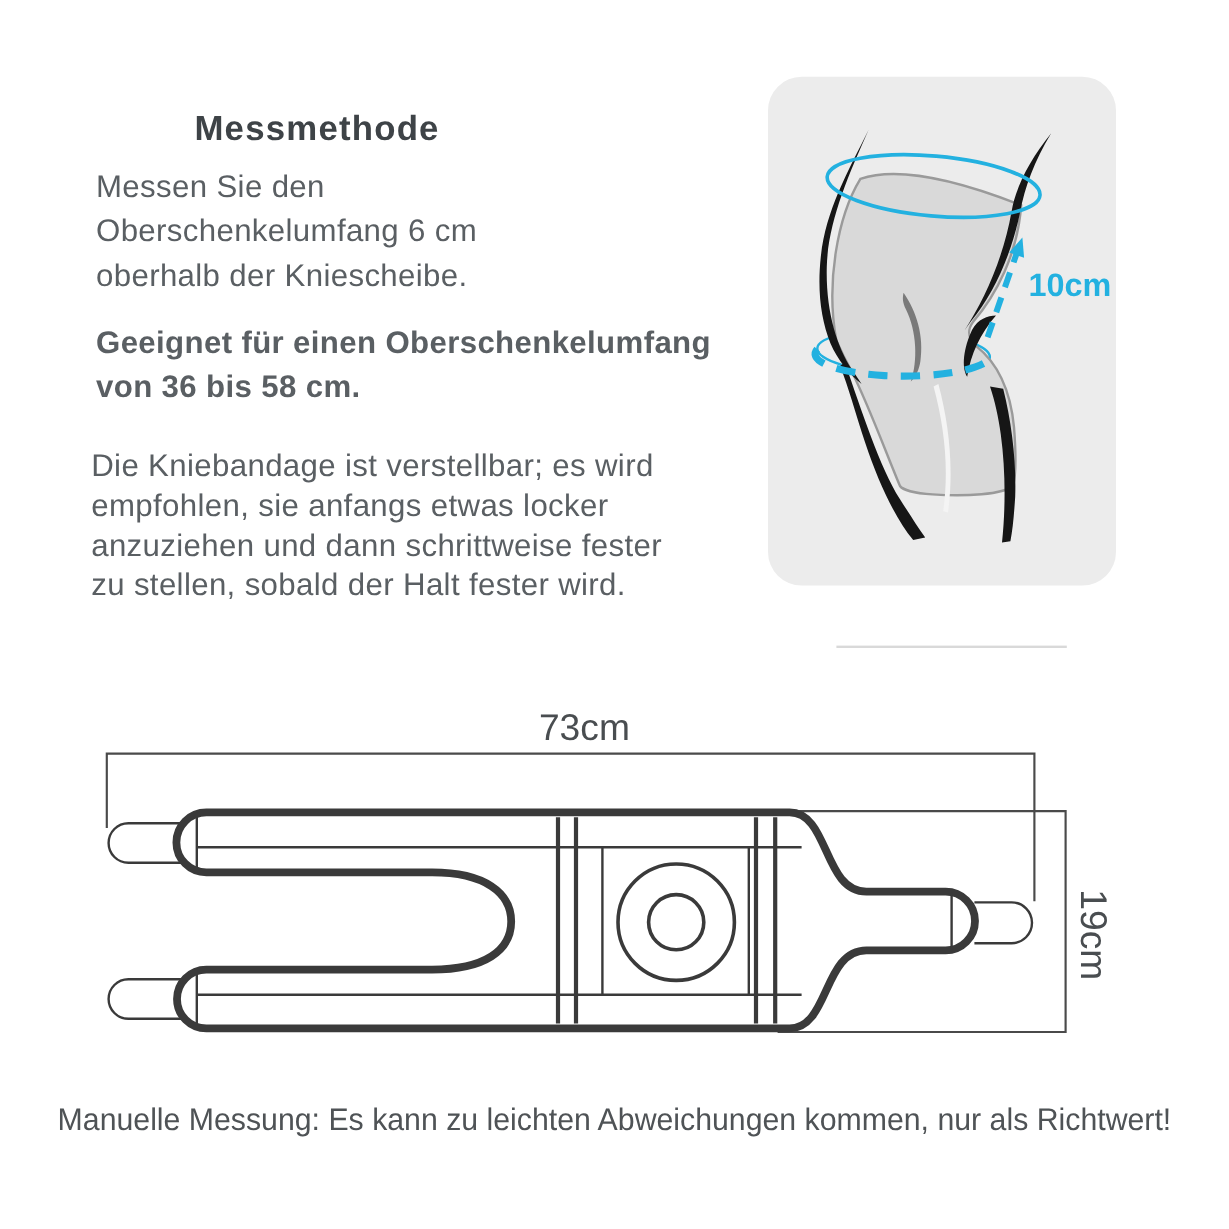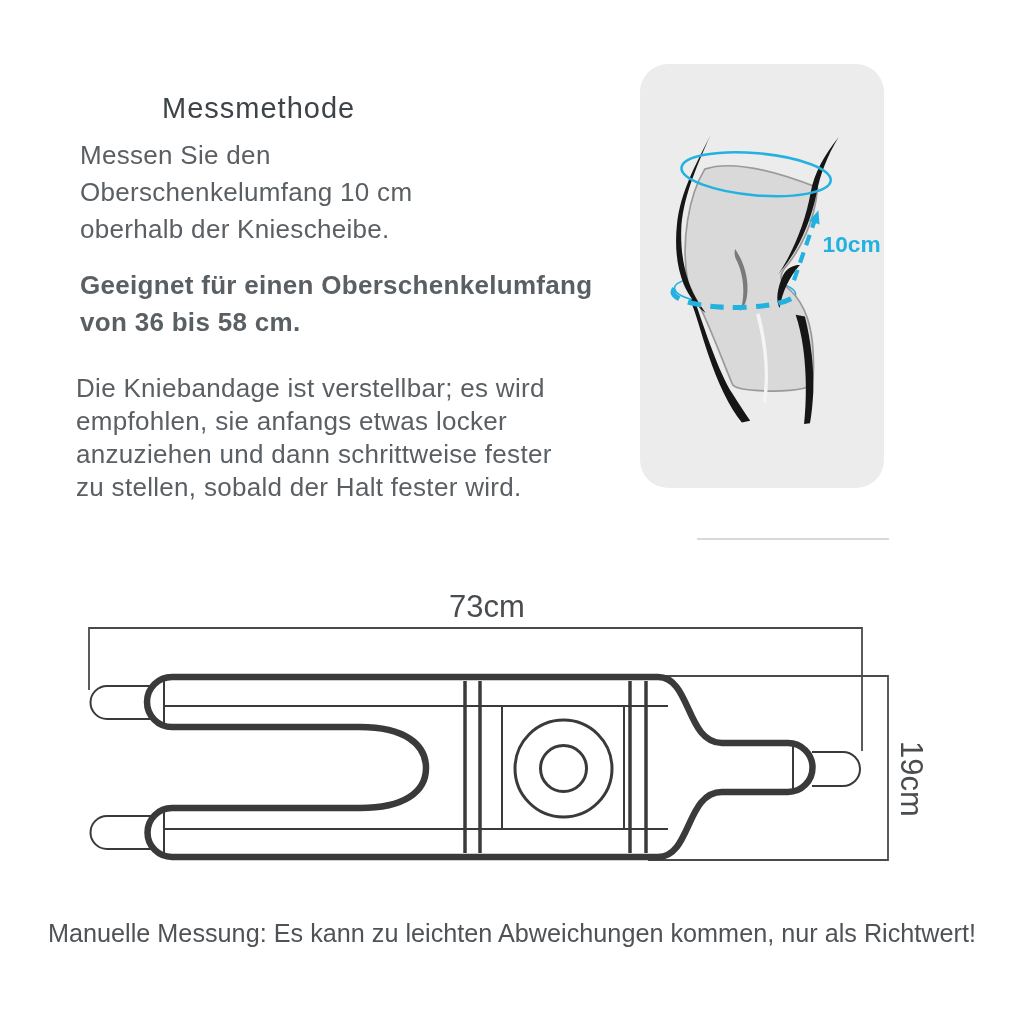--- a/index.html
+++ b/index.html
@@ -19,33 +19,33 @@
     --leg-highlight:#f4f4f4;
   }
   html,body{margin:0;padding:0;}
   body{
     width:1024px;height:1024px;position:relative;background:#ffffff;
     font-family:"Liberation Sans", sans-serif;overflow:hidden;
   }
   .abs{position:absolute;}
   h1.title{
     left:162px;top:92px;margin:0;
-    font-size:29px;font-weight:normal;letter-spacing:1px;
+    font-size:29px;font-weight:bold;letter-spacing:1px;
     color:var(--text-heading);
   }
   p.para{
     left:80px;margin:0;white-space:pre-line;
     font-size:26px;line-height:37px;letter-spacing:0.3px;
     color:var(--text-body);
   }
   #para-1{top:137px;}
   #para-2{top:267px;font-weight:bold;}
   #para-3{left:76px;top:372px;line-height:33px;}
   .knee-panel{
-    left:640px;top:64px;width:244px;height:424px;
+    left:640px;top:64px;width:290px;height:424px;
     background:var(--panel-bg);border-radius:28px;
   }
   .knee-panel svg{display:block;width:100%;height:100%;}
   .panel-divider{
     left:697px;top:538px;width:192px;height:0;
     border-top:2px solid var(--divider);
   }
   .flat-diagram{left:0;top:560px;width:1024px;height:380px;}
   .footer-note{
     left:0;top:916px;width:1024px;margin:0;text-align:center;
@@ -66,21 +66,21 @@
   .dim-text{fill:var(--text-dim);font-size:31px;}
 </style>
 </head>
 <body>
 
 <main>
 
   <section>
     <h1 class="abs title">Messmethode</h1>
     <p id="para-1" class="abs para">Messen Sie den
-Oberschenkelumfang 10 cm
+Oberschenkelumfang 6 cm
 oberhalb der Kniescheibe.</p>
     <p id="para-2" class="abs para">Geeignet für einen Oberschenkelumfang
 von 36 bis 58 cm.</p>
     <p id="para-3" class="abs para">Die Kniebandage ist verstellbar; es wird
 empfohlen, sie anfangs etwas locker
 anzuziehen und dann schrittweise fester
 zu stellen, sobald der Halt fester wird.</p>
   </section>
 
   <div class="abs knee-panel">

